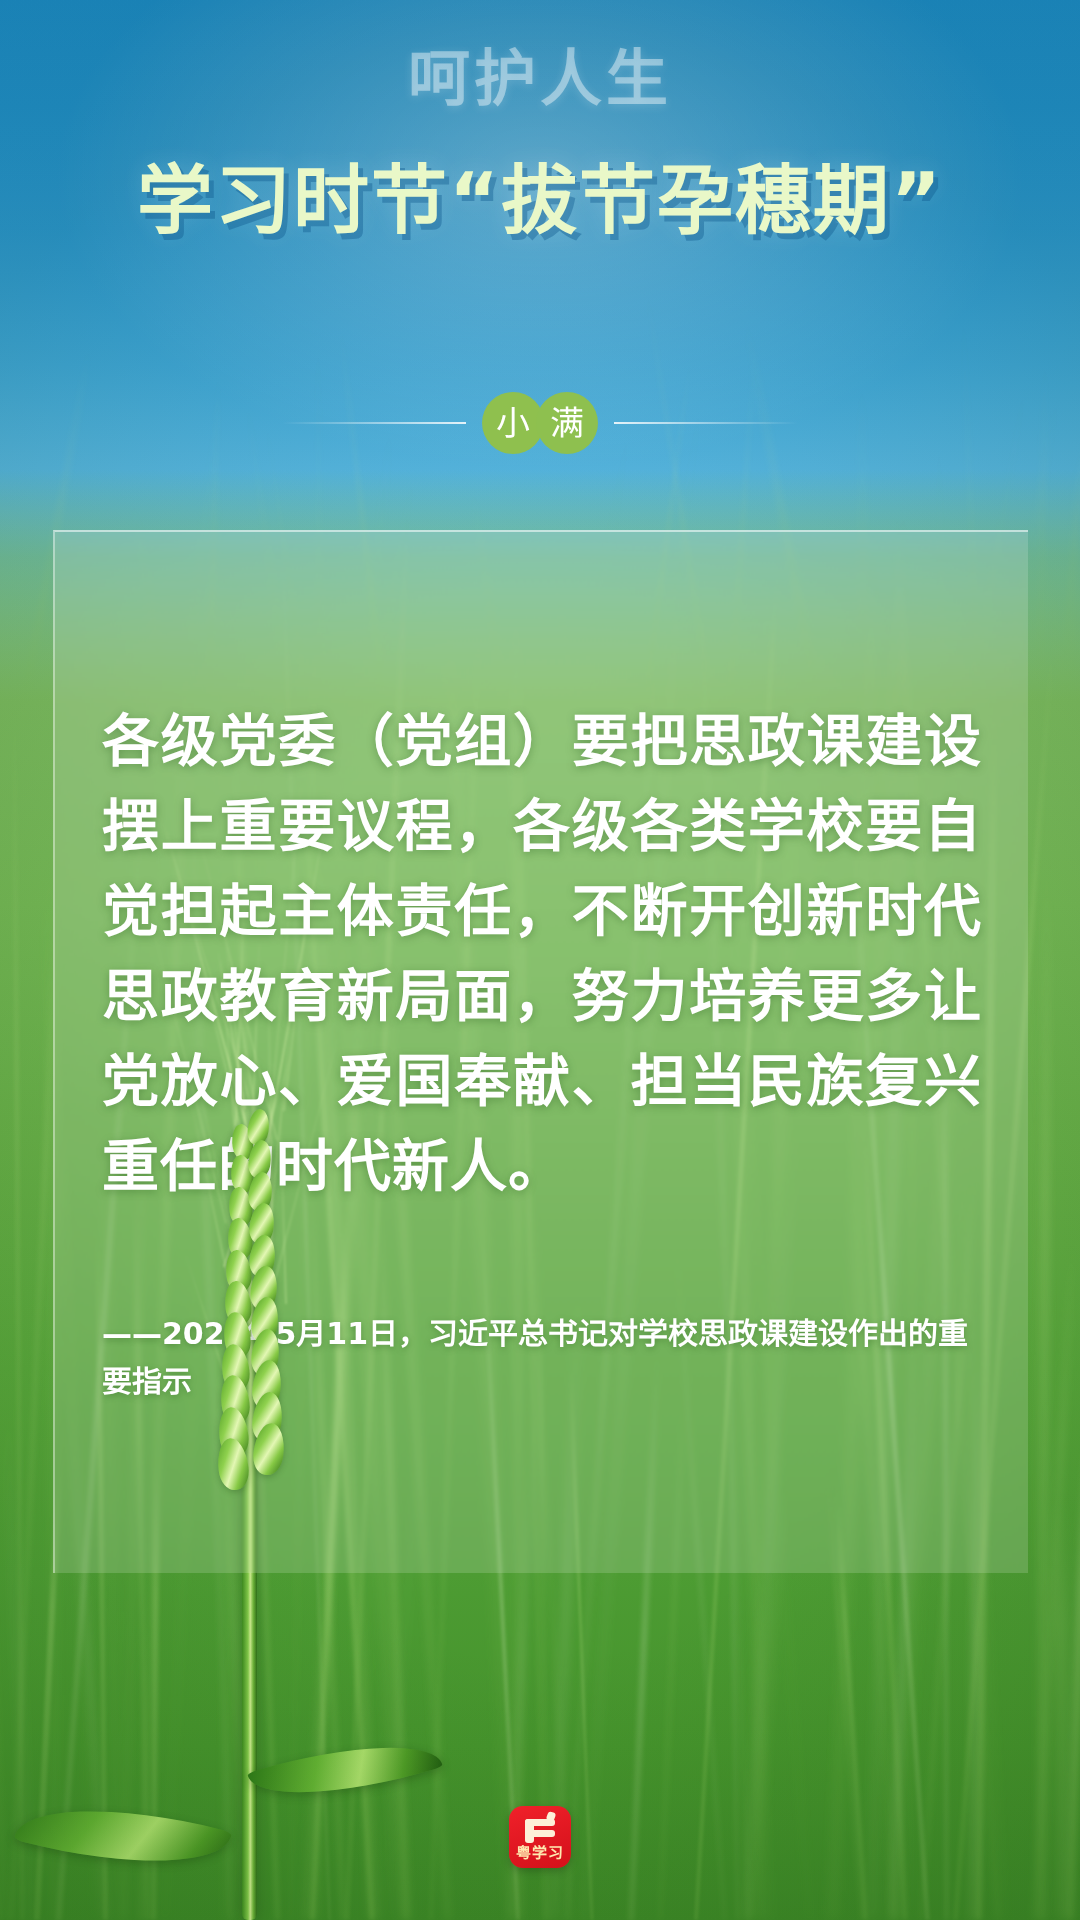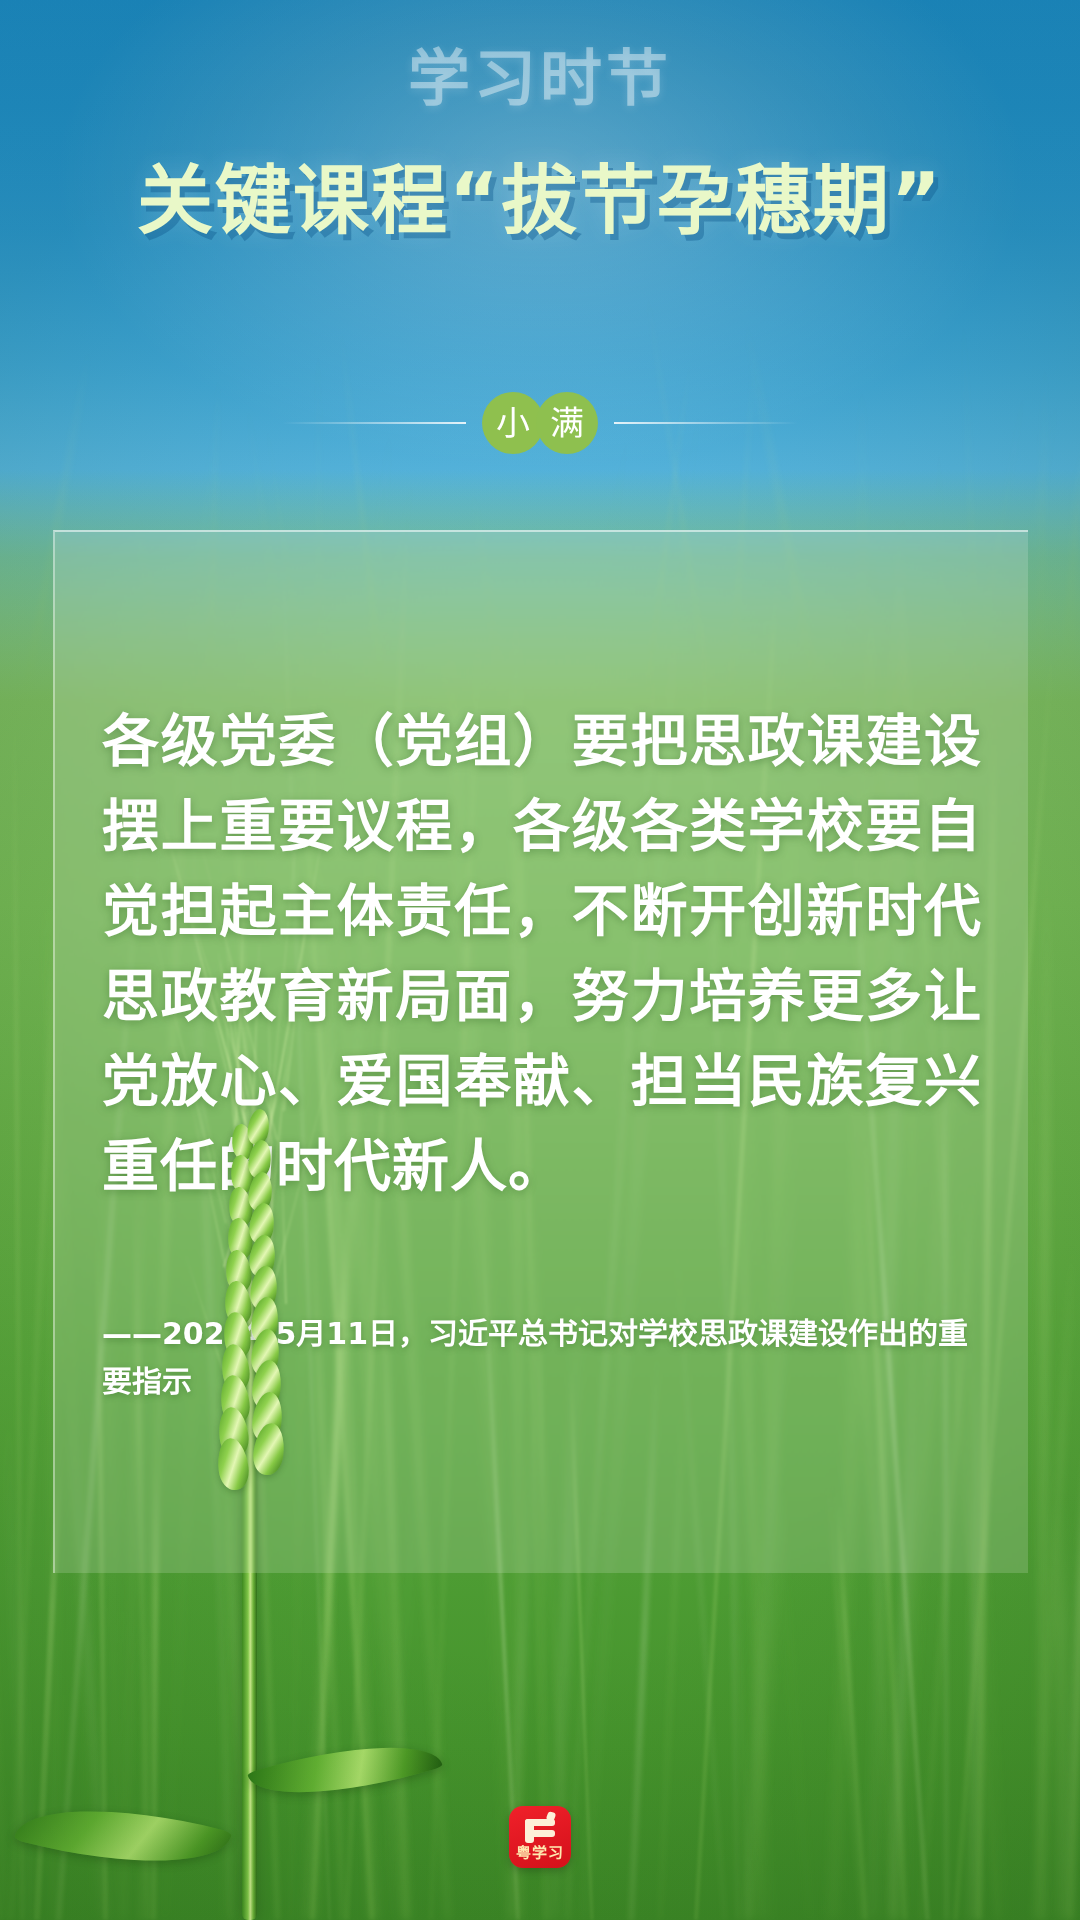--- a/index.html
+++ b/index.html
@@ -403,25 +403,25 @@
         <span class="awn" style="left: 44.3742px; bottom: 379.505px; height: 318.487px; opacity: 0.27; transform: rotate(-17.5deg);"></span>
         <span class="awn" style="left: 59.0711px; bottom: 347.708px; height: 354.663px; opacity: 0.25; transform: rotate(5.3deg);"></span>
       </div>
     <div class="leaf left"></div>
     <div class="leaf right"></div>
   </div>
 
   <div class="vignette"></div>
 
   <div class="brand">
-    <span>学习时节</span>
+    <span>呵护人生</span>
   </div>
 
   <h1 class="headline">
-    <span class="ln ln2">关键课程“拔节孕穗期”</span>
+    <span class="ln ln2">学习时节“拔节孕穗期”</span>
   </h1>
 
   <div class="term">
     <span class="rule l"></span>
     <span class="circles">
       <span class="circ first">小</span>
       <span class="circ second">满</span>
     </span>
     <span class="rule r"></span>
   </div>

